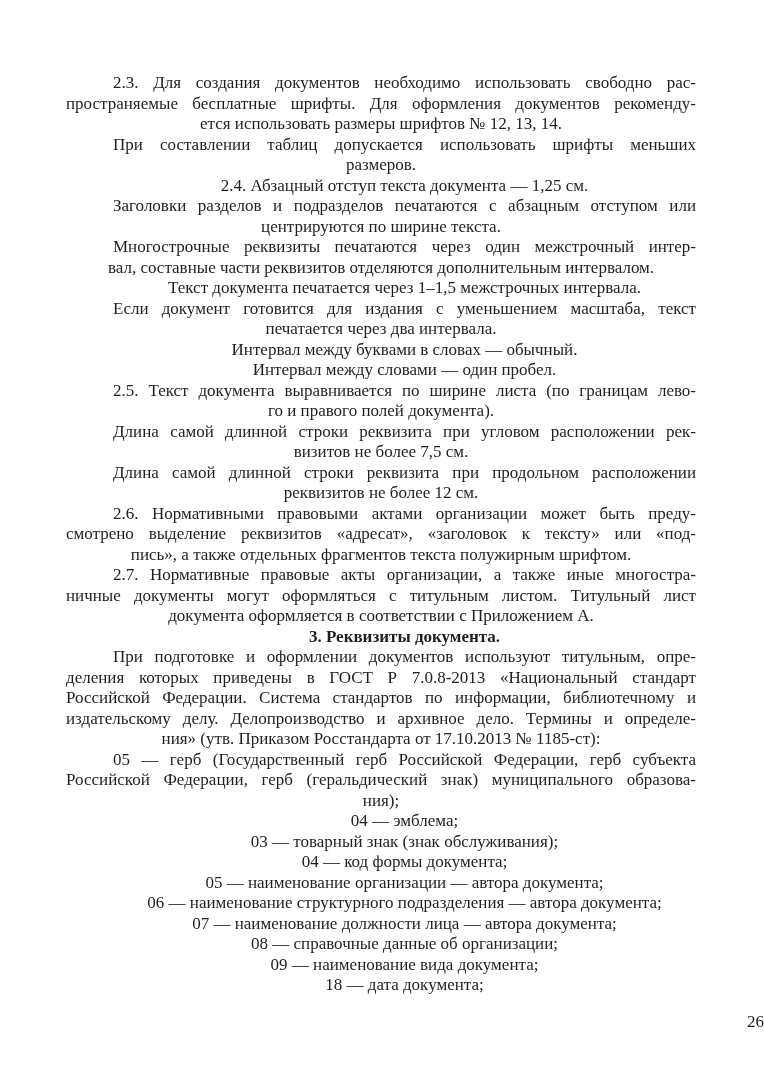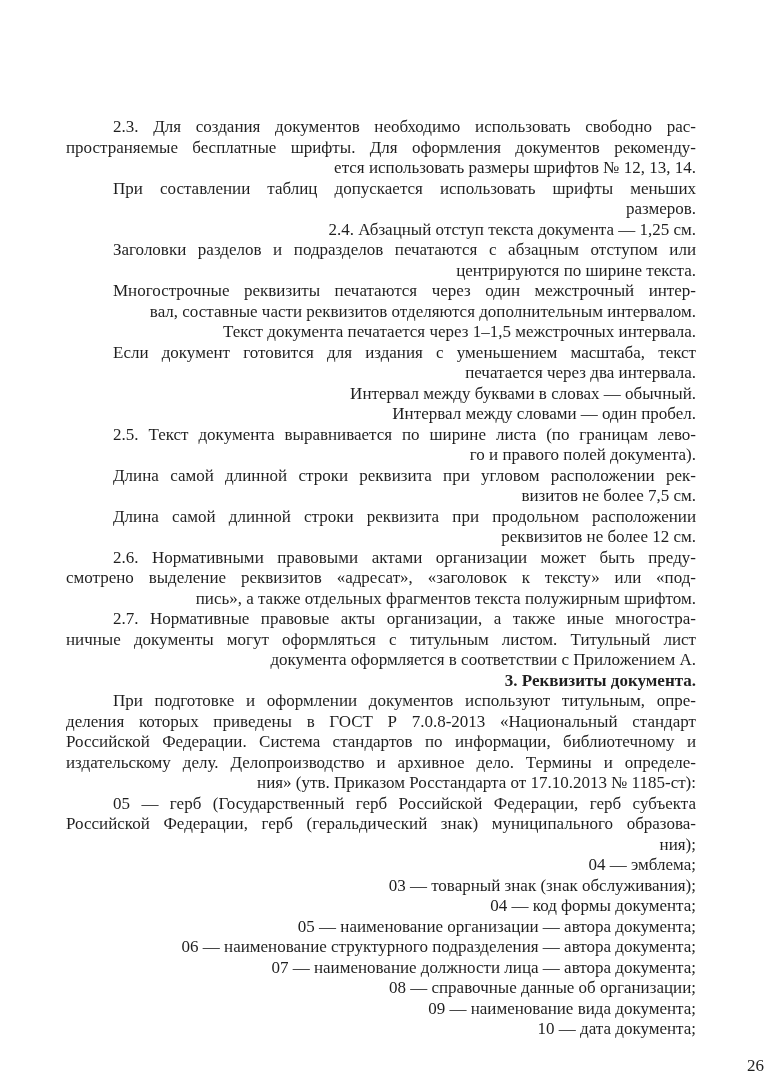--- a/index.html
+++ b/index.html
@@ -15,39 +15,38 @@
     font-family: "Liberation Serif", "DejaVu Serif", serif;
     color: #1f1f1f;
   }
   .page {
     position: absolute;
     left: 0;
     top: 0;
     width: 764px;
     height: 820px;
     background: #ffffff;
-    margin-top: 44px;
   }
   .text-block {
     position: absolute;
     left: 66px;
     top: 73px;
     width: 630px;
     font-size: 17px;
     line-height: 20.5px;
   }
   .paragraph {
     margin: 0;
     padding: 0;
   }
   .paragraph.heading {
     font-weight: bold;
   }
   .line {
-    text-align: right;
+    text-align: center;
     white-space: normal;
     overflow: hidden;
   }
   .line.just {
     text-align: justify;
     text-align-last: justify;
     text-justify: inter-word;
   }
   .line.first {
     text-indent: 47px;
@@ -155,17 +154,17 @@
       <div class="paragraph">
         <div class="line first">07 — наименование должности лица — автора документа;</div>
       </div>
       <div class="paragraph">
         <div class="line first">08 — справочные данные об организации;</div>
       </div>
       <div class="paragraph">
         <div class="line first">09 — наименование вида документа;</div>
       </div>
       <div class="paragraph">
-        <div class="line first">10 — дата документа;</div>
+        <div class="line first">18 — дата документа;</div>
       </div>
     </div>
   <div class="page-number">26</div>
 </div>
 
 </body></html>

